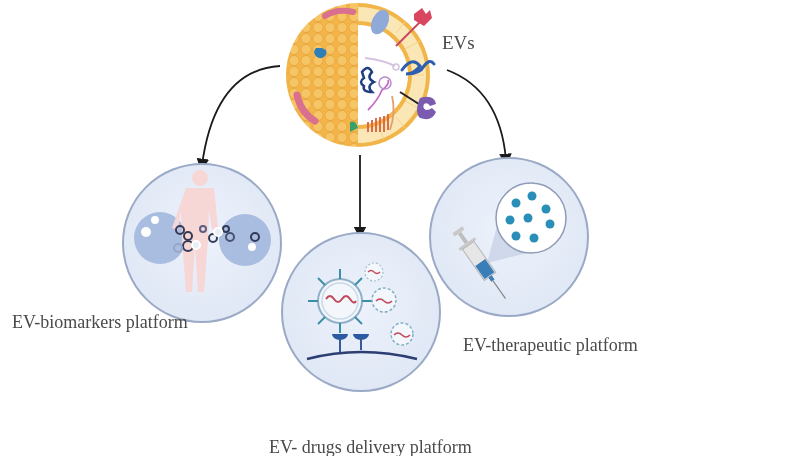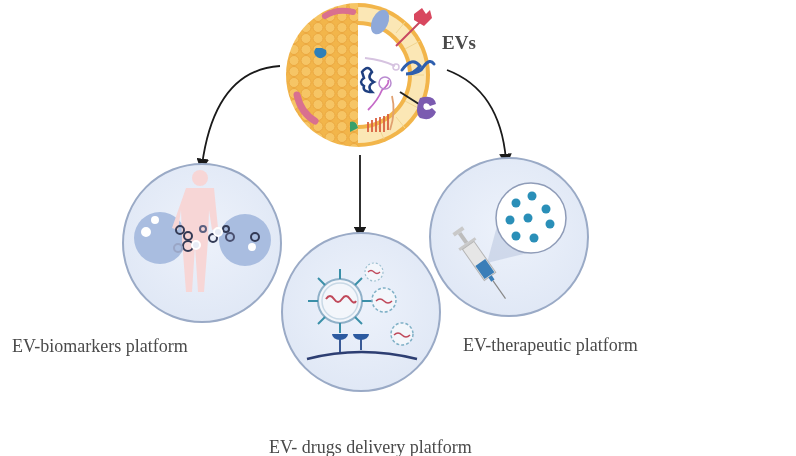--- a/index.html
+++ b/index.html
@@ -1,20 +1,20 @@
 <!DOCTYPE html>
 <html><head>
   <meta charset="utf-8">
   <style>
     html, body { margin: 0; padding: 0; background: #ffffff; }
     body { width: 796px; height: 456px; position: relative; overflow: hidden; font-family: "Liberation Serif", serif; }
     #stage { position: absolute; left: 0; top: 0; }
     .label { position: absolute; color: #4a4a4a; font-family: "Liberation Serif", serif; white-space: nowrap; }
-    #lbl-evs { left: 442px; top: 32px; font-size: 19px; font-weight: bold; }
-    #lbl-bio { left: 12px; top: 336px; font-size: 18px; }
+    #lbl-evs { left: 442px; top: 32px; font-size: 19px; }
+    #lbl-bio { left: 12px; top: 312px; font-size: 18px; }
     #lbl-drug { left: 269px; top: 403px; font-size: 18px; margin-top: 34px; }
     #lbl-ther { left: 463px; top: 335px; font-size: 18px; }
   </style>
 </head>
 <body>
 
 <svg id="stage" width="796" height="456" viewBox="0 0 796 456">
   <defs>
     <clipPath id="clip-left-half">
         <rect x="280" y="0" width="78" height="160"></rect>

